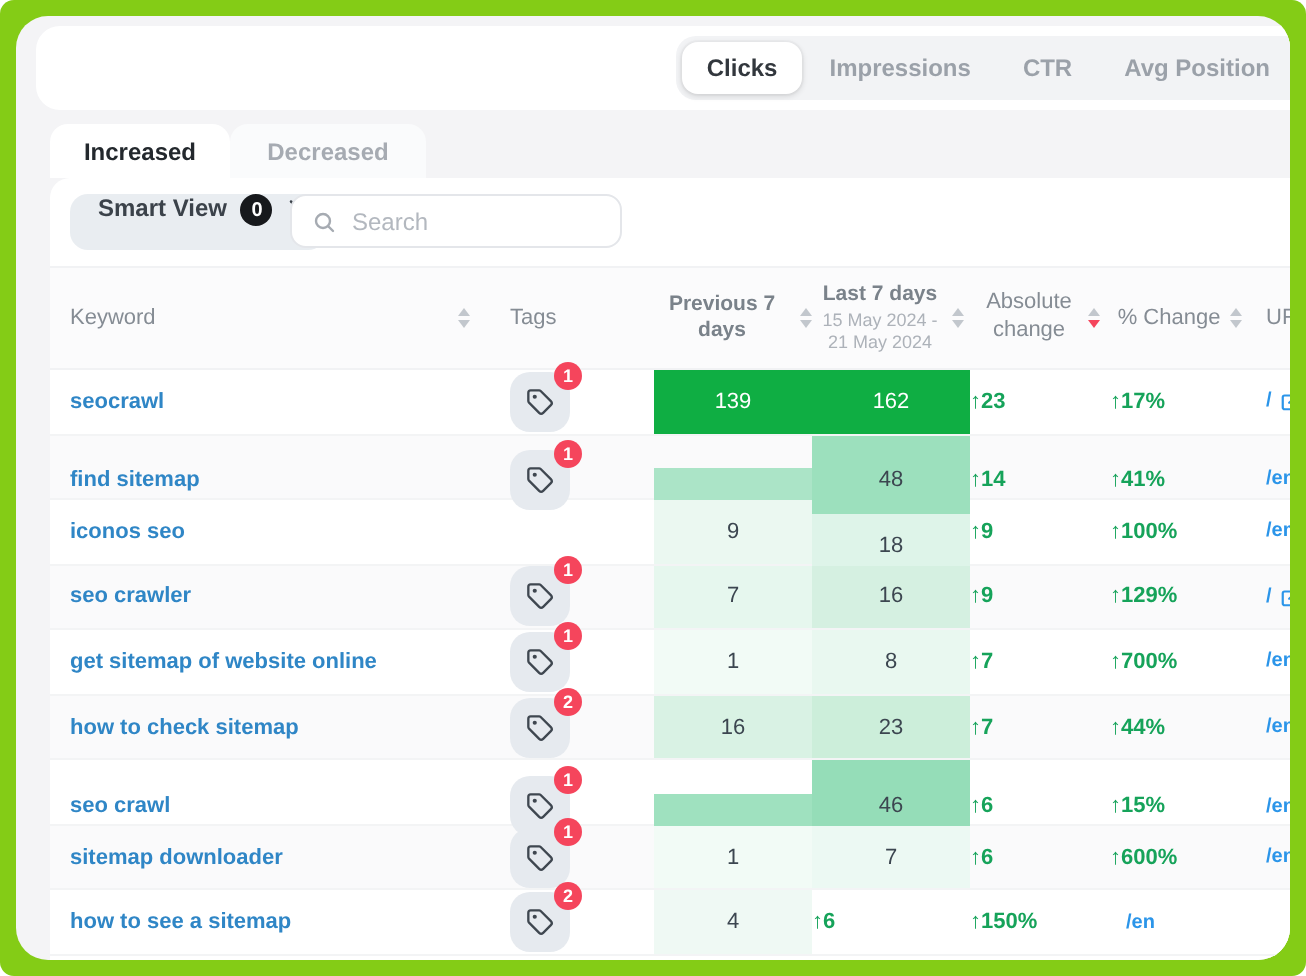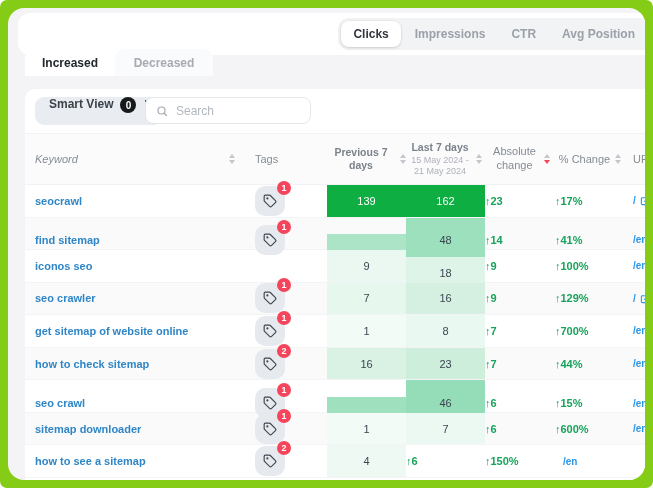--- a/index.html
+++ b/index.html
@@ -29,21 +29,21 @@
     border: none; background: transparent; cursor: pointer;
     padding: 6px 12px; font-size: 12px; color: #9ba1a9; font-weight: 600;
     font-family: "Liberation Sans", sans-serif; border-radius: 8px; white-space: nowrap;
   }
   .metric-tab.active {
     background: #ffffff; color: #32373d; font-weight: 700;
     box-shadow: 0 1px 3px rgba(0,0,0,.14), 0 0 0 1px rgba(0,0,0,.02);
   }
 
   
-  .tab-row { position: absolute; left: 17px; top: 41px; display: flex; }
+  .tab-row { position: absolute; left: 17px; top: 54px; display: flex; }
   .tab {
     height: 27px; display: flex; align-items: center; justify-content: center;
     font-size: 12px; border-radius: 9px 9px 0 0; cursor: pointer;
   }
   .tab.active { width: 90px; background: #ffffff; color: #23282d; font-weight: 700; }
   .tab.inactive { width: 98px; background: #fafbfc; color: #a6abb2; font-weight: 600; }
 
   
   .card {
     position: absolute; left: 17px; top: 81px; right: -12px; bottom: -12px;
@@ -79,21 +79,21 @@
   .grid-header, .grid-row {
     display: grid;
     grid-template-columns: 218px 84px 79px 79px 70px 70px 88px;
     align-items: center;
   }
   .grid-header {
     height: 52px; background: #fbfbfc;
     border-top: 1px solid #f1f2f4; border-bottom: 1px solid #f1f2f4;
     font-size: 11px; color: #858c94;
   }
-  .hc-keyword { display: flex; align-items: center; justify-content: space-between; padding: 0 8px 0 10px; cursor: pointer; font-style: italic; }
+  .hc-keyword { display: flex; align-items: center; justify-content: space-between; padding: 0 8px 0 10px; cursor: pointer; }
   .hc-tags { padding-left: 12px; }
   .hc-center { display: flex; align-items: center; justify-content: center; gap: 5px; cursor: pointer; }
   .hc-txt { text-align: center; line-height: 1.25; }
   .hc-title { font-size: 10.5px; font-weight: 700; color: #7a828a; }
   .hc-sub { font-size: 9px; color: #adb2b9; margin-top: 1px; width: 62px; }
   .hc-url { padding-left: 8px; }
 
   .sort { display: inline-flex; flex-direction: column; gap: 2px; flex: none; }
   .sort i { width: 0; height: 0; border-left: 3.5px solid transparent; border-right: 3.5px solid transparent; }
   .sort .up { border-bottom: 4px solid #c2c7cd; }

